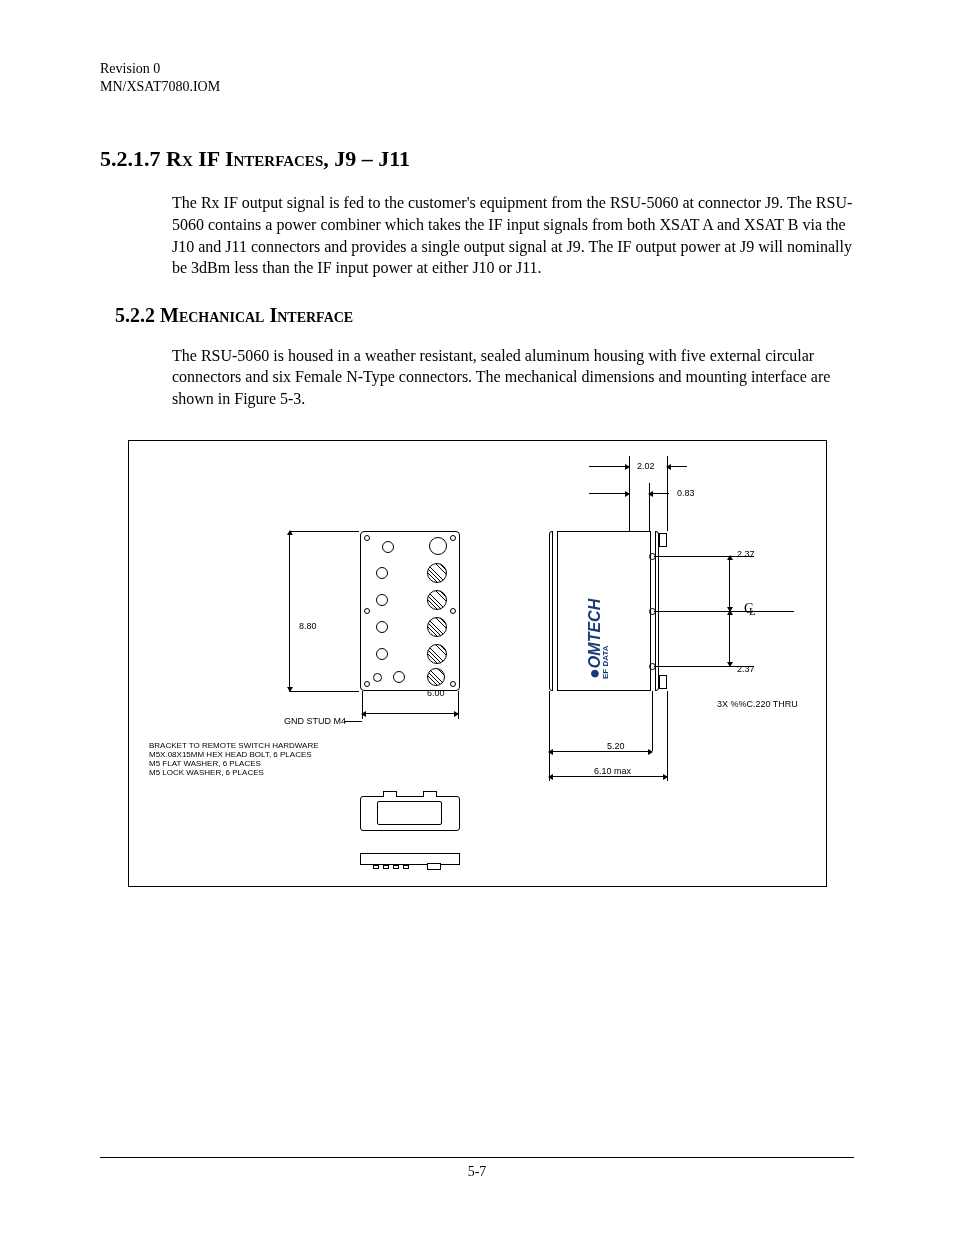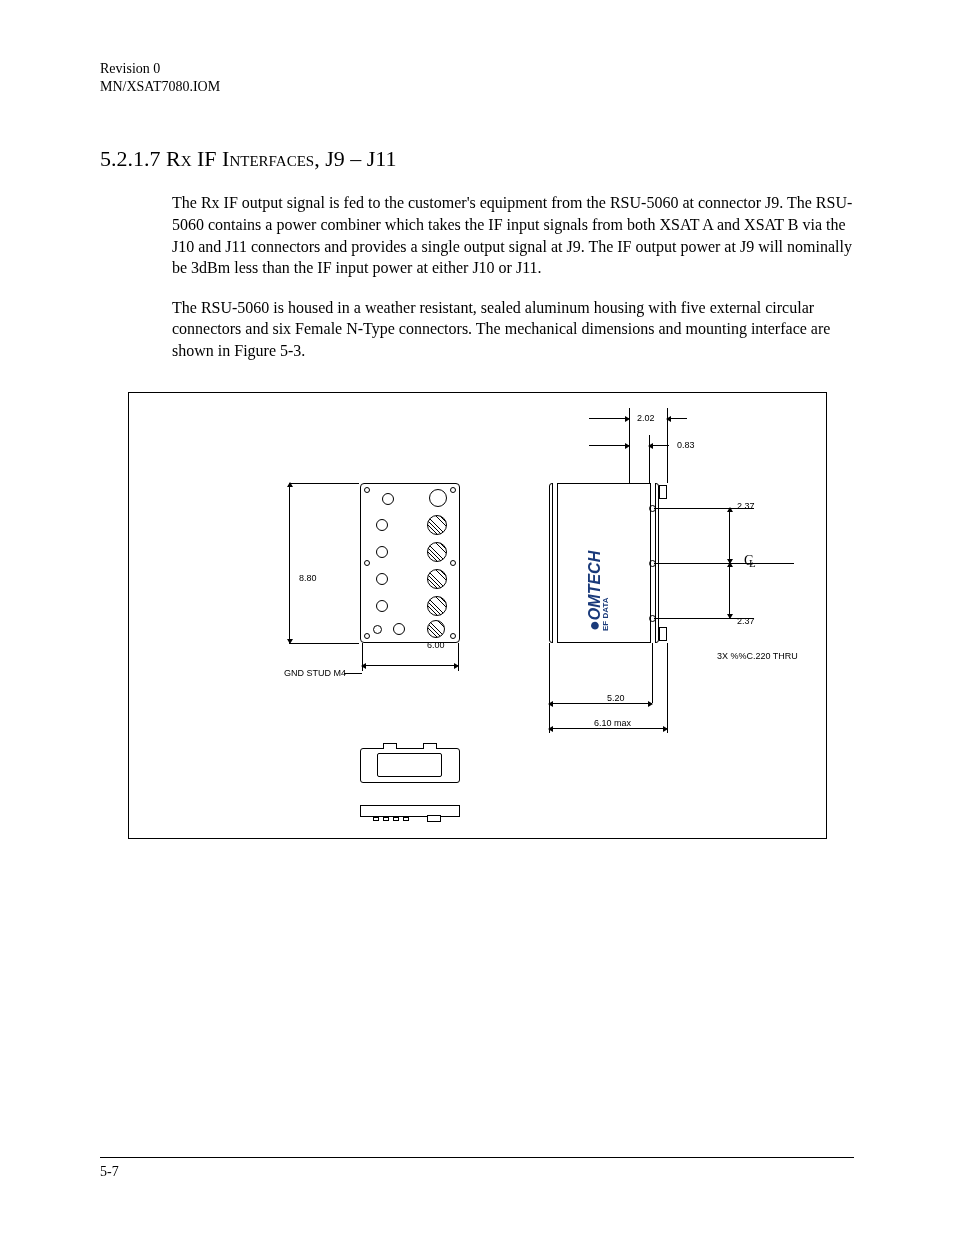--- a/index.html
+++ b/index.html
@@ -25,21 +25,21 @@
     font-size: 14px;
     line-height: 1.3;
     margin-bottom: 50px;
   }
   .hdr-left, .hdr-right { }
   .hdr-right { }
   .h3 {
     font-size: 22px;
     font-variant: small-caps;
     margin: 0 0 20px 0;
-    font-weight: normal;
+    font-weight: bold;
   }
   .h3 .num { font-variant: normal; }
   .h3 .caps { text-transform: uppercase; font-variant: normal; }
   .h2 {
     font-size: 20px;
     font-variant: small-caps;
     font-weight: bold;
     margin: 25px 0 18px 15px;
   }
   .body-text {
@@ -65,21 +65,21 @@
     font-size: 15px;
     text-align: center;
     margin-top: 18px;
   }
   .footer {
     position: absolute;
     bottom: 55px;
     left: 100px;
     right: 100px;
     border-top: 1px solid #000;
-    text-align: left;
+    text-align: center;
     font-size: 14px;
     padding-top: 6px;
   }
   
   .dim-label {
     position: absolute;
     font-size: 9px;
     font-family: Arial, sans-serif;
     white-space: nowrap;
   }
@@ -180,20 +180,24 @@
     </div>
   </div>
 
   <h3 class="h3">
     <span class="num">5.2.1.7</span>
     <span> </span><span class="caps">R</span><span>x</span><span class="caps"> IF I</span><span>nterfaces</span><span class="num">, J9 – J11</span>
   </h3>
 
   <p class="body-text">The Rx IF output signal is fed to the customer's equipment from the RSU-5060 at connector J9. The RSU-5060 contains a power combiner which takes the IF input signals from both XSAT A and XSAT B via the J10 and J11 connectors and provides a single output signal at J9.  The IF output power at J9 will nominally be 3dBm less than the IF input power at either J10 or J11.</p>
 
+  <h3 class="h2">
+    <span class="num">5.2.2</span>
+    <span> </span><span>Mechanical Interface</span>
+  </h3>
 
   <p class="body-text">The RSU-5060 is housed in a weather resistant, sealed aluminum housing with five external circular connectors and six Female N-Type connectors.  The mechanical dimensions and mounting interface are shown in Figure 5-3.</p>
 
   <div class="figure-container">
     <div class="figure-frame">
 
       <div class="box" style="left:231px; top:90px; width:100px; height:160px; border-radius:4px;"></div>
 
       <div class="conn-circle" style="left:235px; top:94px; width:6px; height:6px;"></div>
       <div class="conn-circle" style="left:321px; top:94px; width:6px; height:6px;"></div>
@@ -229,20 +233,26 @@
       <div class="dim-label" style="left:170px; top:180px;">8.80</div>
 
       <div class="hline arrow-l arrow-r" style="left:233px; top:272px; width:96px;"></div>
       <div class="vline" style="left:233px; top:250px; height:28px;"></div>
       <div class="vline" style="left:329px; top:250px; height:28px;"></div>
       <div class="dim-label" style="left:298px; top:247px;">6.00</div>
 
       <div class="dim-label" style="left:155px; top:275px;">GND STUD M4</div>
       <div class="hline" style="left:215px; top:280px; width:18px;"></div>
 
+      <div class="note-label" style="left:20px; top:300px;">
+        <div>BRACKET TO REMOTE SWITCH HARDWARE</div>
+        <div>M5X.08X15MM HEX HEAD BOLT, 6 PLACES</div>
+        <div>M5 FLAT WASHER, 6 PLACES</div>
+        <div>M5 LOCK WASHER, 6 PLACES</div>
+      </div>
 
       <div class="box" style="left:420px; top:90px; width:110px; height:160px; border-radius:3px;"></div>
 
       <div class="box" style="left:423px; top:90px; width:6px; height:160px; border:none; border-left:1px solid #000; border-right:1px solid #000;"></div>
       <div class="box" style="left:521px; top:90px; width:6px; height:160px; border:none; border-left:1px solid #000; border-right:1px solid #000;"></div>
 
       <div class="box" style="left:530px; top:92px; width:8px; height:14px;"></div>
       <div class="box" style="left:530px; top:234px; width:8px; height:14px;"></div>
 
       <div class="conn-circle" style="left:520px; top:112px; width:7px; height:7px;"></div>

